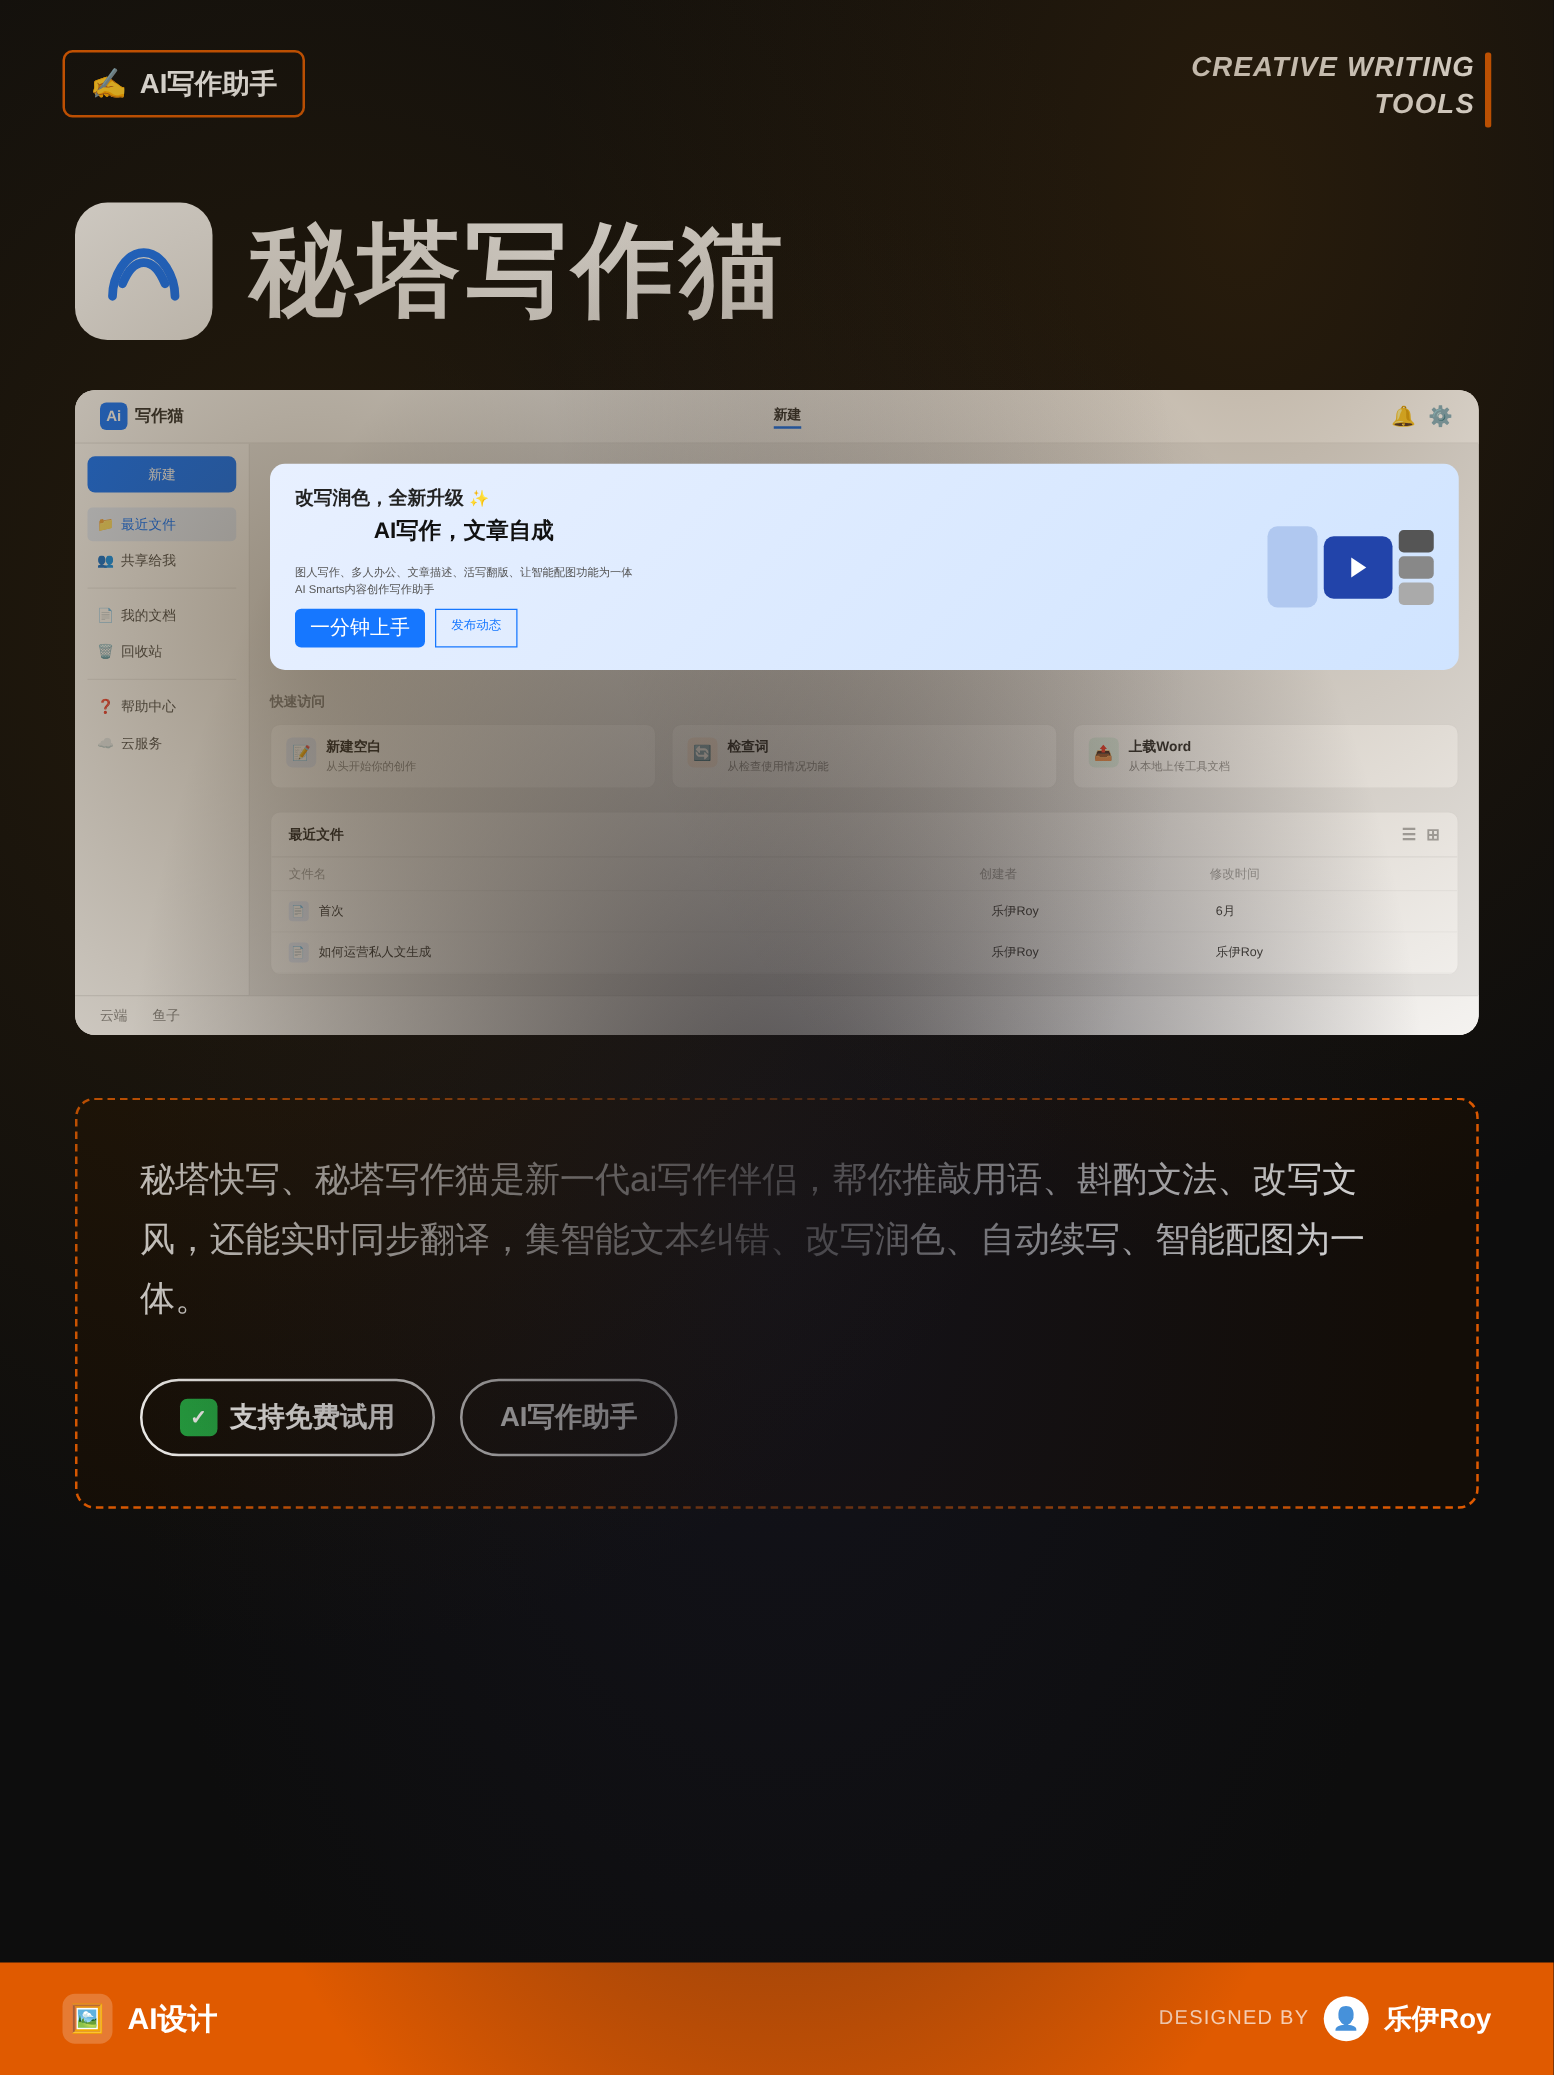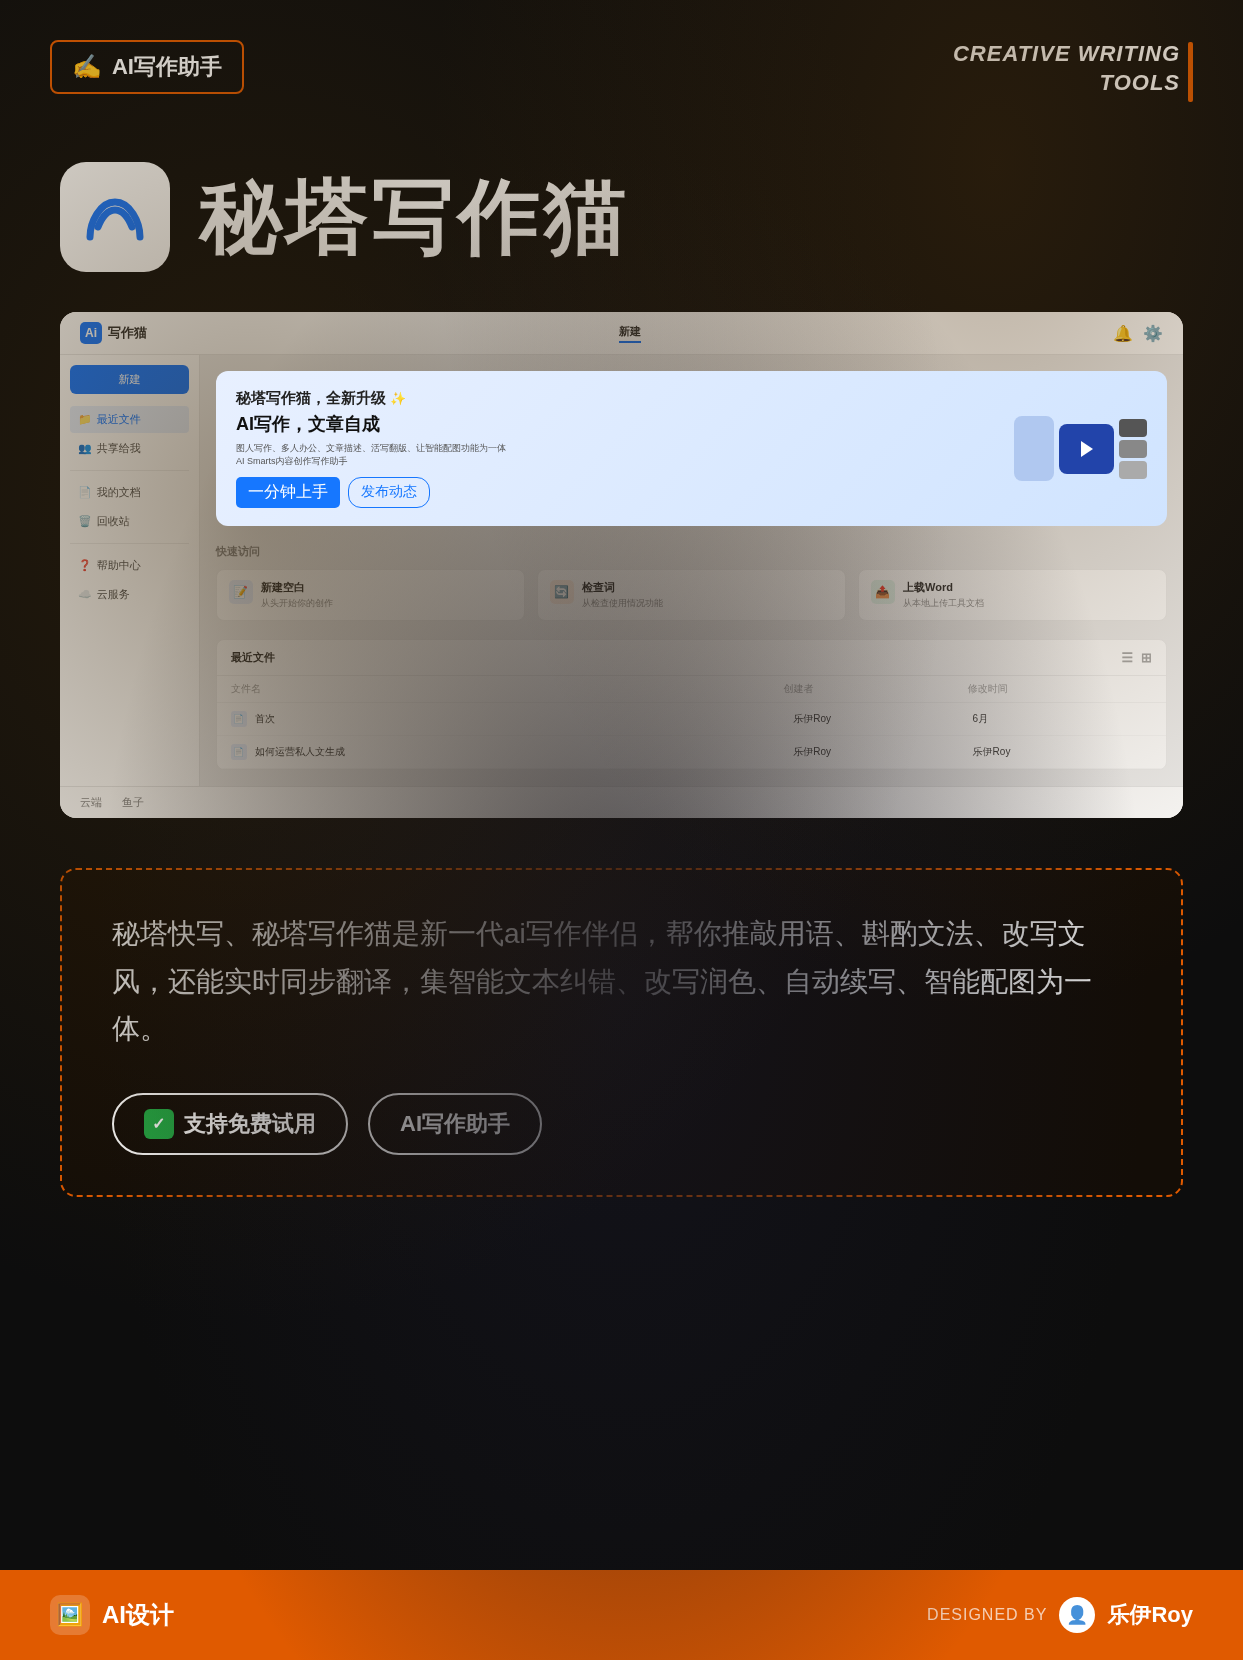--- a/index.html
+++ b/index.html
@@ -263,21 +263,22 @@
 
     .banner-text h2 span.upgrade {
       color: #ff6600;
       font-size: 13px;
     }
 
     .banner-text h3 {
       font-size: 18px;
       font-weight: 900;
       color: #111;
-      margin-bottom: 6px;
+      margin-bottom: 16px;
+      text-align: center;
     }
 
     .banner-text p {
       font-size: 9px;
       color: #555;
       margin-bottom: 10px;
       line-height: 1.4;
     }
 
     .banner-buttons {
@@ -291,23 +292,23 @@
       padding: 5px 12px;
       border-radius: 5px;
       font-size: 16px;
       cursor: pointer;
     }
 
     .banner-btn-secondary {
       background: transparent;
       color: #1677ff;
       padding: 5px 12px;
-      border-radius: 13px;
+      border-radius: 0;
       border: 1px solid #1677ff;
-      font-size: 14px;
+      font-size: 10px;
       cursor: pointer;
     }
 
     .banner-illustration {
       display: flex;
       align-items: center;
       gap: 5px;
     }
 
     .illus-phone {
@@ -670,21 +671,21 @@
             <span class="sidebar-item-icon">☁️</span>
             <span>云服务</span>
           </div>
         </div>
 
         <div class="mockup-main">
 
           <div class="mockup-banner">
             <div class="banner-text">
               <h2>
-                <span>秘塔写作猫，全新升级</span>
+                <span>改写润色，全新升级</span>
                 <span class="upgrade">✨</span>
               </h2>
               <h3>AI写作，文章自成</h3>
               <p>图人写作、多人办公、文章描述、活写翻版、让智能配图功能为一体<br>AI Smarts内容创作写作助手</p>
               <div class="banner-buttons">
                 <div class="banner-btn-primary">一分钟上手</div>
                 <div class="banner-btn-secondary">发布动态</div>
               </div>
             </div>
             <div class="banner-illustration">

